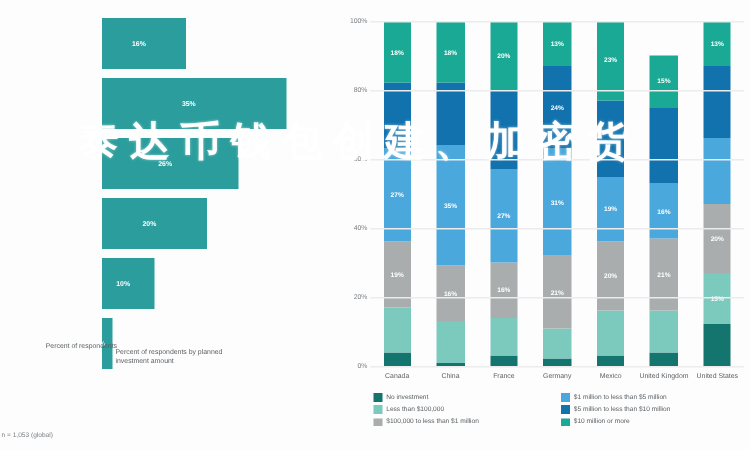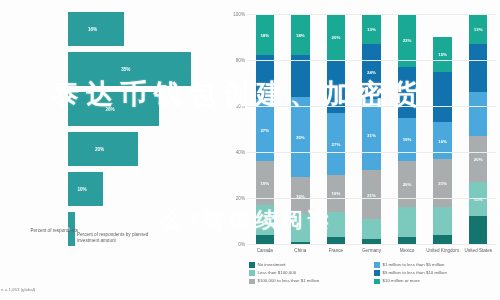--- a/index.html
+++ b/index.html
@@ -245,15 +245,14 @@
       </div>
   <div class="rc-grid" style="top: 244px;"></div>
       <div class="rc-grid" style="top: 198px;"></div>
       <div class="rc-grid" style="top: 152px;"></div>
       <div class="rc-grid" style="top: 106px;"></div>
       <div class="rc-grid" style="top: 60px;"></div>
       <div class="rc-grid" style="top: 14px;"></div>
     </div>
 
   <div class="wm" id="wm1">泰达币钱包创建、加密货</div>
-  <div class="wm" id="wm2">么?请继续阅读</div>
 
 </div>
 
 </body></html>

